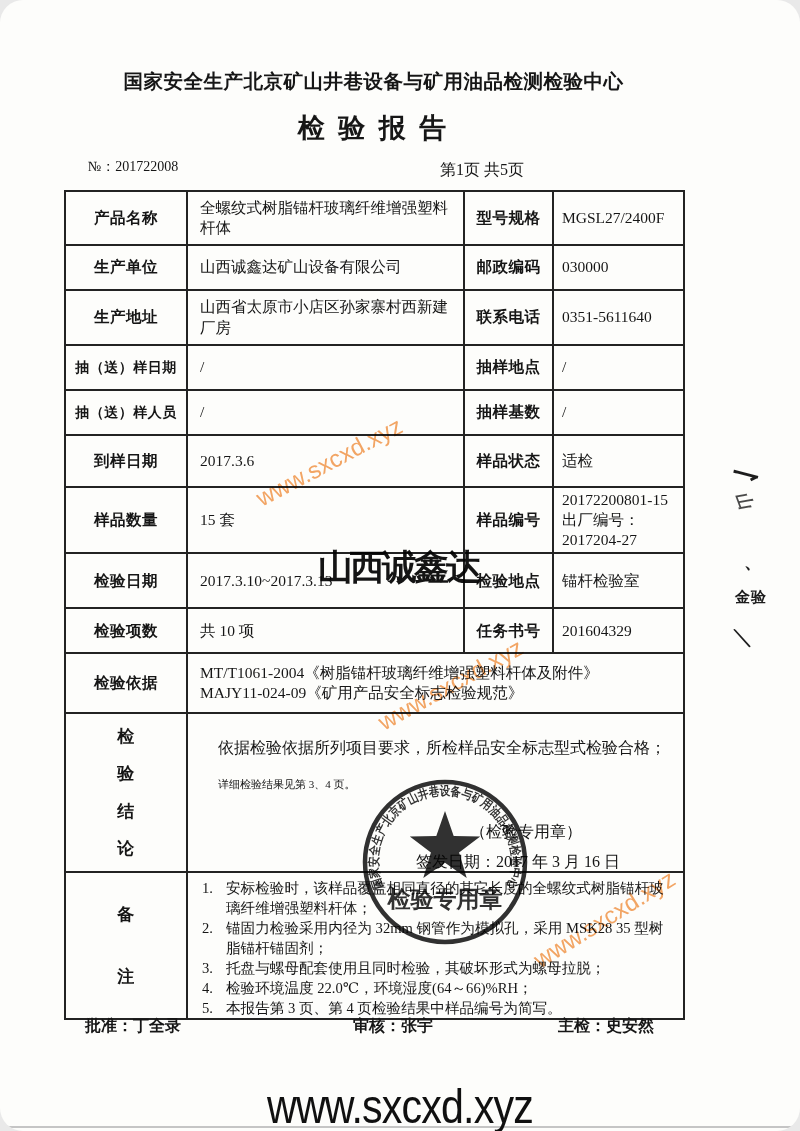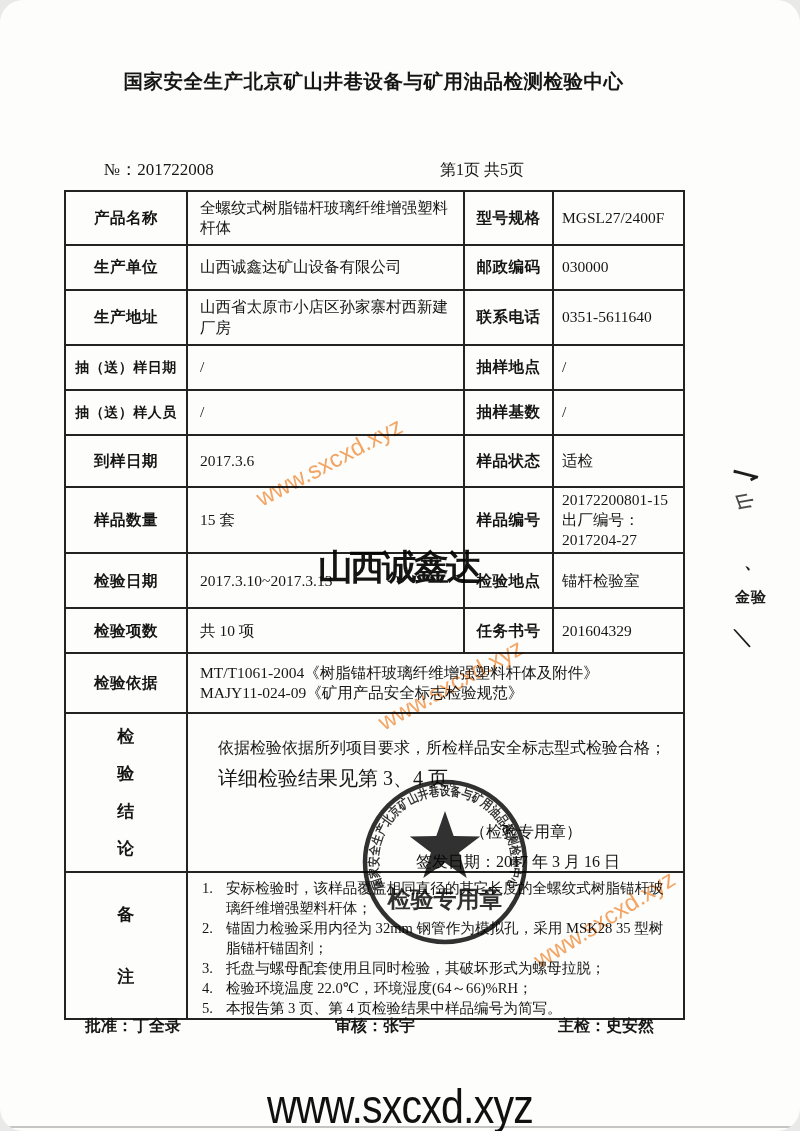--- a/index.html
+++ b/index.html
@@ -7,50 +7,50 @@
     position:relative;width:800px;height:1131px;margin:0 auto;
     background:#fdfdfb;overflow:hidden;
     font-family:"Liberation Serif","DejaVu Serif",serif;color:#161616;border-radius:23px;
   }
   
   .org-name{position:absolute;left:64px;top:68px;width:619px;text-align:center;
     font-size:19.5px;font-weight:bold;letter-spacing:.5px;}
   .report-title{position:absolute;left:64px;top:110px;width:619px;text-align:center;
     font-family:"Liberation Sans","DejaVu Sans",sans-serif;
     font-size:27px;font-weight:bold;letter-spacing:3px;}
-  .report-no{position:absolute;left:104px;top:158px;font-size:17px;text-align:center;}
+  .report-no{position:absolute;left:88px;top:158px;font-size:14px;text-align:center;}
   .page-info{position:absolute;left:440px;top:160px;width:197px;text-align:left;font-size:16px;}
   
   table.report{position:absolute;left:64px;top:190px;width:619px;
     border-collapse:collapse;table-layout:fixed;}
   table.report td{border:2px solid #232323;vertical-align:middle;
     font-size:15.5px;line-height:1.3;overflow:hidden;}
   td.lbl{font-family:"Liberation Sans","DejaVu Sans",sans-serif;
     font-weight:bold;text-align:center;font-size:15px;letter-spacing:.5px;padding:0 2px;}
   td.val{padding:2px 4px 2px 12px;text-align:left;}
   td.val2{padding:2px 3px 2px 8px;text-align:left;}
   .preline{white-space:pre-line;font-size:14.5px;line-height:1.3;}
   
   .vlabel{display:flex;flex-direction:column;align-items:center;justify-content:space-around;
     font-family:"Liberation Sans","DejaVu Sans",sans-serif;font-weight:bold;font-size:17px;}
   .vlabel-concl{height:150px;}
   .vlabel-rem{height:135px;justify-content:center;gap:40px;}
   td.freecell{position:relative;padding:8px;text-decoration:underline;}
   .concl-p1{position:absolute;left:30px;top:24px;font-size:16px;}
-  .concl-p2{position:absolute;left:30px;top:51px;font-size:20px;text-align:center;}
+  .concl-p2{position:absolute;left:30px;top:63px;font-size:11px;text-align:center;}
   .seal-note{position:absolute;left:282px;top:108px;font-size:16px;}
   .sign-date{position:absolute;left:228px;top:138px;font-size:16px;}
   .remarks-list{padding:5px 10px 0 14px;}
   .remark-item{display:flex;font-size:14.6px;line-height:20px;}
   .remark-num{flex:0 0 24px;}
   .remark-text{flex:1;}
   
   .sig{position:absolute;top:1016px;font-size:16px;font-weight:600;
     font-family:"Liberation Sans","DejaVu Sans",sans-serif;}
-  .sig-approve{left:85px;} .sig-review{left:335px;} .sig-chief{left:558px;}
+  .sig-approve{left:85px;} .sig-review{left:353px;} .sig-chief{left:558px;}
   
   .wm{position:absolute;font-family:"Liberation Sans","DejaVu Sans",sans-serif;
     color:#f2964a;opacity:.85;mix-blend-mode:multiply;white-space:nowrap;
     transform-origin:0 50%;pointer-events:none;}
   .wm1{left:258px;top:486px;font-size:24px;transform:rotate(-28deg);}
   .wm2{left:380px;top:710px;font-size:24px;transform:rotate(-29deg);}
   .wm3{left:536px;top:948px;font-size:24px;transform:rotate(-32deg);}
   .brand-wm{position:absolute;left:318px;top:544px;
     font-family:"Liberation Sans","DejaVu Sans",sans-serif;font-weight:bold;
     font-size:35px;letter-spacing:-3px;color:#000000;opacity:.92;
@@ -71,20 +71,21 @@
   .ea3{left:744px;top:550px;font-size:18px;}
   .ea4{left:735px;top:588px;font-size:15px;letter-spacing:1px;}
   .ea5{left:730px;top:620px;font-size:26px;transform:rotate(-12deg);}
 </style>
 </head>
 <body>
 
 <div class="page">
 
   <div class="org-name">国家安全生产北京矿山井巷设备与矿用油品检测检验中心</div>
+  <div class="report-title">检 验 报 告</div>
   <div class="report-no">№：201722008</div>
   <div class="page-info">第1页 共5页</div>
 
   <table class="report">
     <colgroup>
         <col style="width:122px">
         <col style="width:277px">
         <col style="width:89px">
         <col style="width:131px">
       </colgroup>

